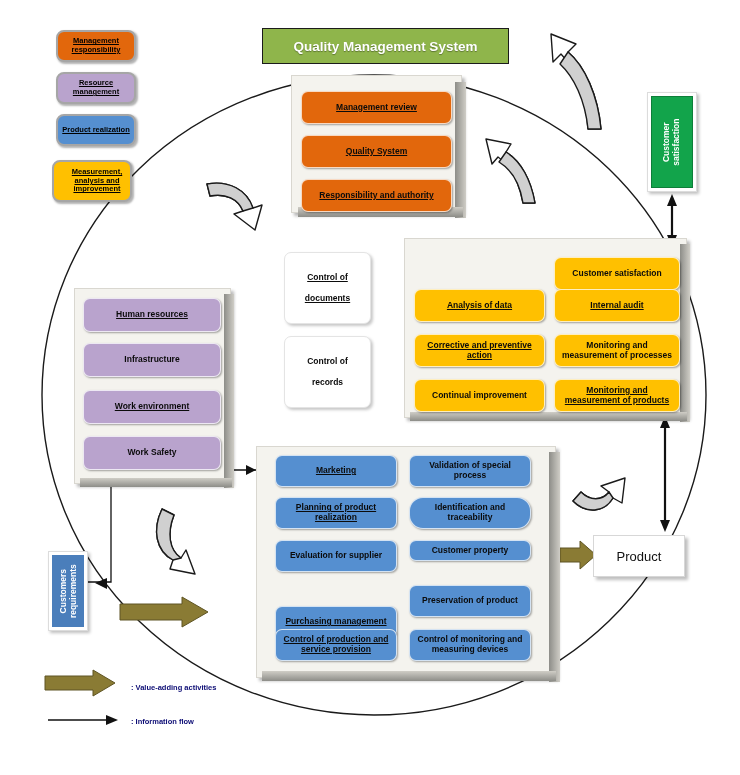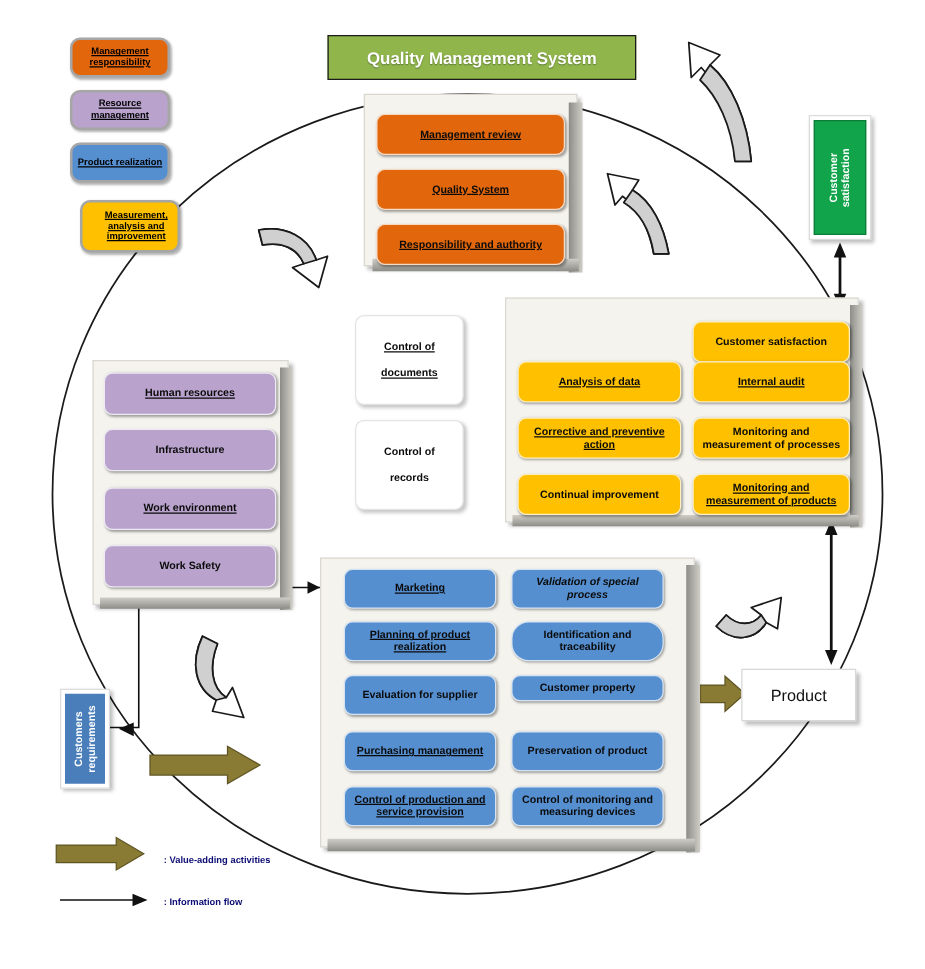--- a/index.html
+++ b/index.html
@@ -135,21 +135,21 @@
 
   <div class="legend-chip c-orange" style="left:56px;top:30px;">
     <span class="u">Management responsibility</span>
   </div>
   <div class="legend-chip c-purple" style="left:56px;top:72px;">
     <span class="u">Resource management</span>
   </div>
   <div class="legend-chip c-blue" style="left:56px;top:114px;">
     <span class="u">Product realization</span>
   </div>
-  <div class="legend-chip c-yellow" style="left:64px;top:160px;height:42px;padding-left:13px;">
+  <div class="legend-chip c-yellow" style="left:52px;top:160px;height:42px;padding-left:13px;">
     <span class="u">Measurement, analysis and improvement</span>
   </div>
 
   <div class="panel" style="left:291px;top:75px;width:171px;height:138px;"></div>
   <div class="panel-side" style="left:455px;top:82px;width:11px;height:136px;"></div>
   <div class="panel-bottom" style="left:298px;top:207px;width:165px;height:10px;"></div>
 
   <div class="chip c-orange" style="left:301px;top:91px;width:151px;height:33px;">
     <span class="u">Management review</span>
   </div>
@@ -212,36 +212,36 @@
     <span class="u">Monitoring and measurement of products</span>
   </div>
 
   <div class="panel" style="left:256px;top:446px;width:300px;height:232px;"></div>
   <div class="panel-side" style="left:549px;top:452px;width:11px;height:230px;"></div>
   <div class="panel-bottom" style="left:262px;top:671px;width:294px;height:10px;"></div>
 
   <div class="chip c-blue" style="left:275px;top:455px;width:122px;height:32px;">
     <span class="u">Marketing</span>
   </div>
-  <div class="chip c-blue" style="left:409px;top:455px;width:122px;height:32px;font-style:italic;">
+  <div class="chip c-blue" style="left:409px;top:455px;width:122px;height:32px;">
     <span>Validation of special process</span>
   </div>
   <div class="chip c-blue" style="left:275px;top:497px;width:122px;height:32px;">
     <span class="u">Planning of product realization</span>
   </div>
   <div class="chip c-blue" style="left:409px;top:497px;width:122px;height:32px;border-radius:14px;">
     <span>Identification and traceability</span>
   </div>
   <div class="chip c-blue" style="left:275px;top:540px;width:122px;height:32px;">
     <span>Evaluation for supplier</span>
   </div>
   <div class="chip c-blue" style="left:409px;top:540px;width:122px;height:21px;">
     <span>Customer property</span>
   </div>
-  <div class="chip c-blue" style="left:275px;top:585px;width:122px;height:32px;">
+  <div class="chip c-blue" style="left:275px;top:606px;width:122px;height:32px;">
     <span class="u">Purchasing management</span>
   </div>
   <div class="chip c-blue" style="left:409px;top:585px;width:122px;height:32px;">
     <span>Preservation of product</span>
   </div>
   <div class="chip c-blue" style="left:275px;top:629px;width:122px;height:32px;">
     <span class="u">Control of production and service provision</span>
   </div>
   <div class="chip c-blue" style="left:409px;top:629px;width:122px;height:32px;">
     <span>Control of monitoring and measuring devices</span>

